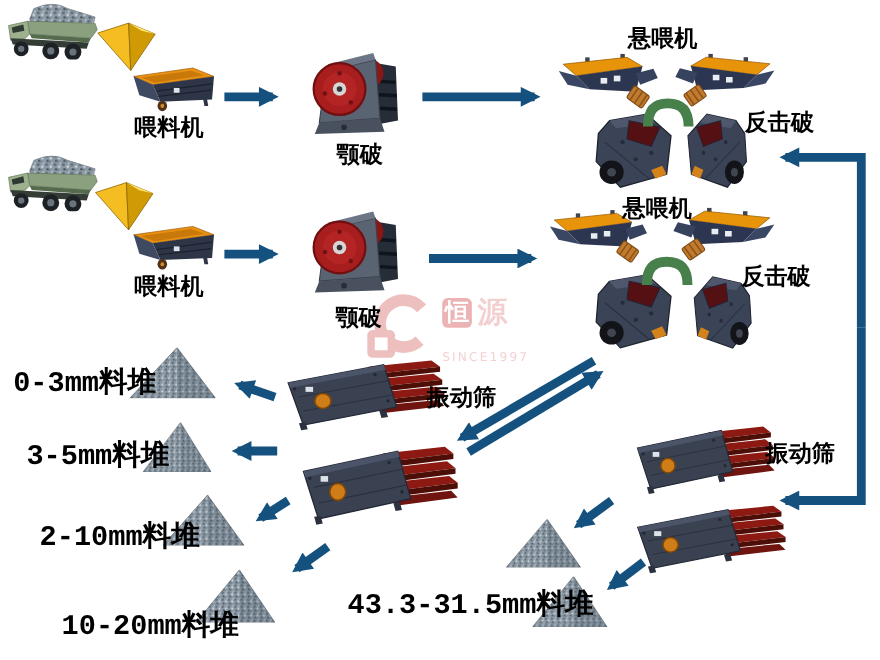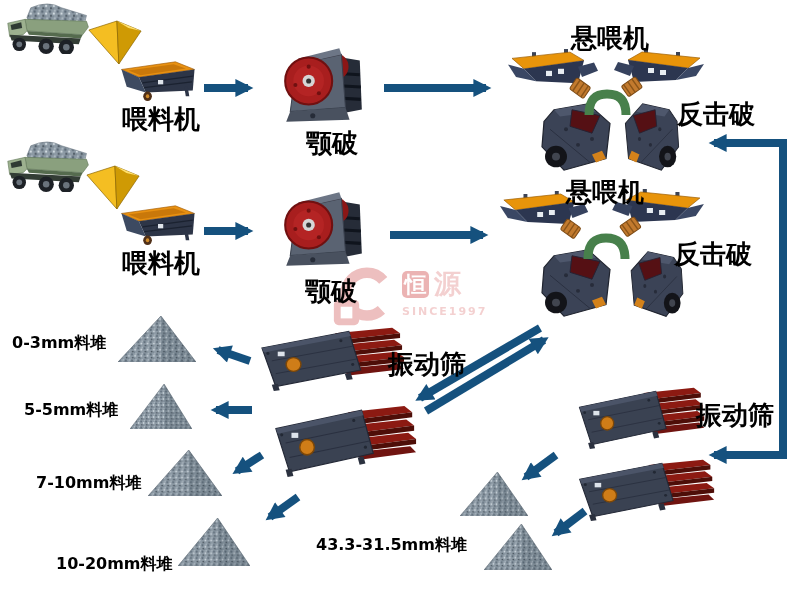--- a/index.html
+++ b/index.html
@@ -1,30 +1,30 @@
 <!DOCTYPE html>
 <html><head>
 <meta charset="utf-8">
 <style>
   html,body{margin:0;padding:0;background:#fff;}
   #stage{position:relative;width:800px;height:600px;background:#fff;overflow:hidden;
          font-family:"DejaVu Sans","Liberation Sans",sans-serif;}
   .abs{position:absolute;}
   .lbl{position:absolute;font-weight:bold;color:#000;white-space:nowrap;
        font-family:"DejaVu Sans","Liberation Sans",sans-serif;line-height:1.1;}
-  .lbl-machine{font-size:26px;}
-  .lbl-pile{font-size:16px;letter-spacing:0px;}
+  .lbl-machine{font-size:21px;}
+  .lbl-pile{font-size:26px;letter-spacing:0px;font-family:Liberation Mono, monospace;}
   #watermark{position:absolute;left:330px;top:266px;display:flex;align-items:flex-start;
              opacity:.5;pointer-events:none;}
   #wm-text{margin-left:4px;}
   #wm-chars{display:flex;align-items:center;}
   .wm-box{width:27px;height:27px;background:#d96a6a;color:#fff;border-radius:5px;
           font-size:22px;font-weight:bold;text-align:center;line-height:27px;}
   .wm-outline{color:#e9a3a3;font-size:27px;font-weight:bold;margin-left:5px;}
-  .wm-since{color:#e9a3a3;font-size:11px;font-weight:bold;letter-spacing:2px;margin-top:3px;}
+  .wm-since{color:#e9a3a3;font-size:11px;font-weight:normal;letter-spacing:2px;margin-top:16px;}
   svg{display:block;}
 </style>
 </head>
 <body>
 
 <div id="stage">
 
   <svg width="0" height="0" style="position:absolute" aria-hidden="true">
     <defs>
       <pattern id="gravel" width="8" height="8" patternUnits="userSpaceOnUse">
@@ -278,18 +278,18 @@
 
   <div class="lbl lbl-machine" style="left:122px;top:249px">喂料机</div>
   <div class="lbl lbl-machine" style="left:305px;top:277px">颚破</div>
   <div class="lbl lbl-machine" style="left:566px;top:178px">悬喂机</div>
   <div class="lbl lbl-machine" style="left:674px;top:240px">反击破</div>
 
   <div class="lbl lbl-machine" style="left:388px;top:350px">振动筛</div>
   <div class="lbl lbl-machine" style="left:696px;top:401px">振动筛</div>
 
   <div class="lbl lbl-pile" style="left:12px;top:334px">0-3mm料堆</div>
-  <div class="lbl lbl-pile" style="left:24px;top:401px">5-5mm料堆</div>
-  <div class="lbl lbl-pile" style="left:36px;top:474px">7-10mm料堆</div>
+  <div class="lbl lbl-pile" style="left:24px;top:401px">3-5mm料堆</div>
+  <div class="lbl lbl-pile" style="left:36px;top:474px">2-10mm料堆</div>
   <div class="lbl lbl-pile" style="left:56px;top:555px">10-20mm料堆</div>
   <div class="lbl lbl-pile" style="left:316px;top:536px">43.3-31.5mm料堆</div>
 
 </div>
 
 </body></html>

